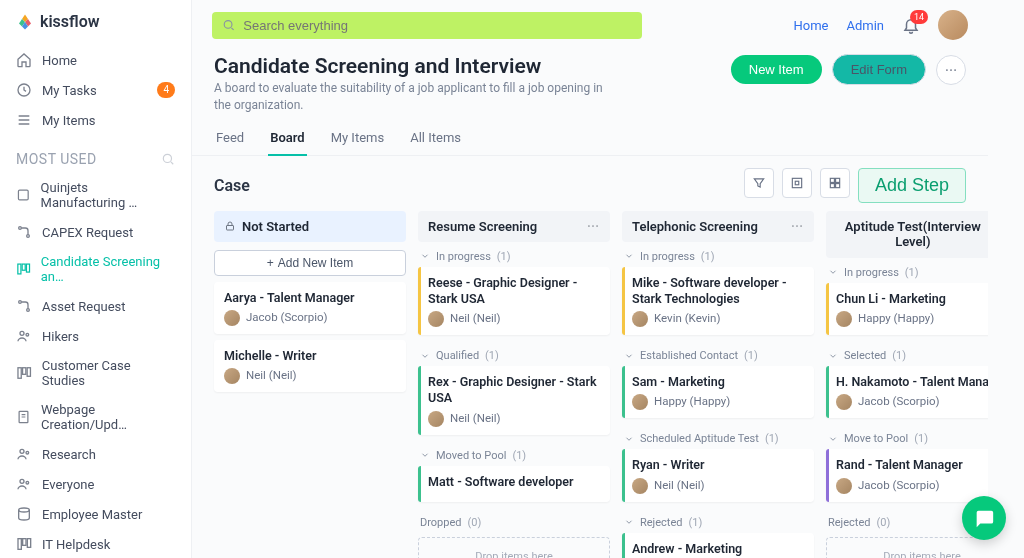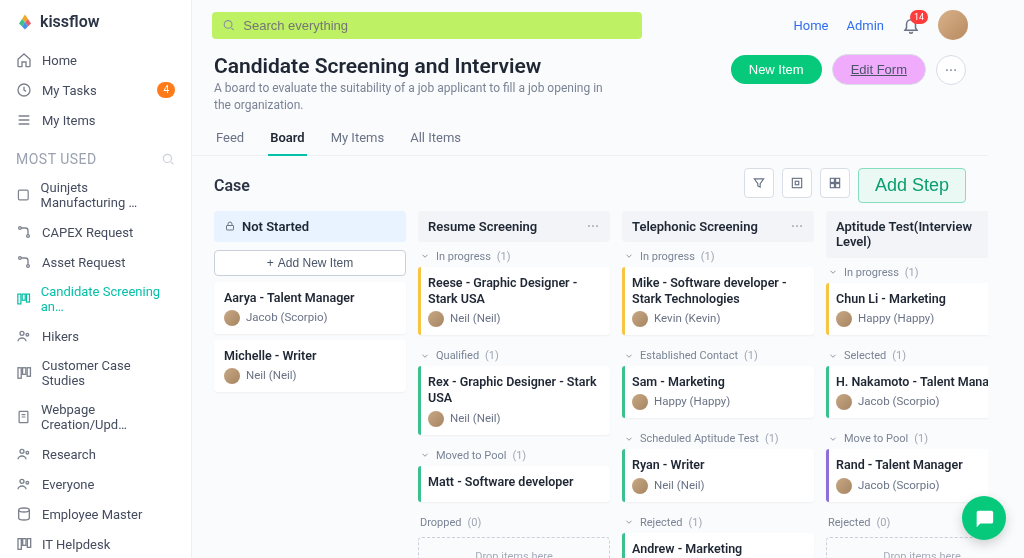--- a/index.html
+++ b/index.html
@@ -29,37 +29,37 @@
 .top-link { color: #2f6fed; font-size: 13px; text-decoration: none; }
 .bell-wrap { position: relative; }
 .bell-badge { position: absolute; top: -6px; right: -8px; background: #ff3b3b; color: #fff; font-size: 9px; border-radius: 8px; padding: 0 4px; height: 14px; line-height: 14px; }
 .avatar-lg { width: 30px; height: 30px; border-radius: 50%; background: linear-gradient(135deg,#d8b28a,#b88a5f); }
 
 .page-head { padding: 4px 22px 8px; display: flex; align-items: flex-start; gap: 16px; }
 .page-title h1 { font-size: 21px; font-weight: 600; color: #1f2734; margin-bottom: 2px; }
 .page-title p { font-size: 12px; color: #7a8496; max-width: 400px; line-height: 1.4; }
 .page-actions { margin-left: auto; display: flex; gap: 10px; align-items: center; }
 .btn-green { background: #06c97c; color: #fff; border: none; border-radius: 18px; padding: 7px 18px; font-size: 13px; cursor: pointer; }
-.btn-ghost { background: #f0abfc; color: #4a5568; border: 1px solid #d8dde6; border-radius: 18px; padding: 7px 18px; font-size: 13px; cursor: pointer; text-decoration: underline; }
+.btn-ghost { background: #14b8a6; color: #4a5568; border: 1px solid #d8dde6; border-radius: 18px; padding: 7px 18px; font-size: 13px; cursor: pointer; }
 .icon-btn { width: 30px; height: 30px; border: 1px solid #d8dde6; border-radius: 15px; background: #fff; display: flex; align-items: center; justify-content: center; cursor: pointer; color: #6a7386; }
 
 .tabs { display: flex; gap: 22px; padding: 0 22px; border-bottom: 1px solid #eef0f3; }
 .tab { padding: 8px 2px 10px; font-size: 13px; color: #6a7386; cursor: pointer; position: relative; }
 .tab.active { color: #1f2734; font-weight: 600; }
 .tab.active::after { content: ''; position: absolute; left: 0; right: 0; bottom: -1px; height: 2px; background: #06c0a8; }
 
 .board-bar { display: flex; align-items: center; padding: 12px 22px 8px; gap: 8px; }
 .board-bar h2 { font-size: 16px; font-weight: 600; }
 .board-tools { margin-left: auto; display: flex; gap: 8px; }
 .tool-btn { width: 30px; height: 30px; border: 1px solid #d8dde6; border-radius: 4px; background: #fff; display: flex; align-items: center; justify-content: center; cursor: pointer; color: #6a7386; }
 .btn-addstep { background: #eaf9f3; border: 1px solid #84dfc0; color: #0a9e6f; border-radius: 4px; padding: 6px 16px; font-size: 18px; cursor: pointer; }
 
 .columns { display: flex; gap: 12px; padding: 0 22px 12px; overflow-x: auto; flex: 1; align-items: flex-start; }
 .col { width: 192px; flex-shrink: 0; }
-.col-head { background: #f2f4f7; border-radius: 4px; padding: 8px 10px; display: flex; align-items: center; gap: 6px; font-weight: 600; font-size: 13px; color: #1f2734; }
+.col-head { background: #f2f4f7; border-radius: 4px; padding: 8px 10px; display: flex; align-items: center; gap: 6px; font-weight: 600; font-size: 13px; color: #1f2734; text-align: center; }
 .col.first .col-head { background: #e9f2ff; }
 .col-head .lock-ico { opacity: .6; }
 .col-head .more { margin-left: auto; opacity: .5; cursor: pointer; }
 .add-new { margin: 8px 0 6px; border: 1px solid #c9d0dc; border-radius: 4px; background: #fff; width: 100%; padding: 5px; font-size: 12px; color: #4a5568; cursor: pointer; display: flex; align-items: center; justify-content: center; gap: 4px; }
 .group-label { display: flex; align-items: center; gap: 6px; font-size: 11px; color: #7a8496; padding: 8px 2px 4px; cursor: pointer; }
 .group-label .count { opacity: .7; }
 .card { background: #fff; border-radius: 4px; padding: 8px 10px; margin-bottom: 6px; box-shadow: 0 1px 2px rgba(0,0,0,.05); position: relative; }
 .card.accent::before { content: ''; position: absolute; left: 0; top: 0; bottom: 0; width: 3px; border-radius: 4px 0 0 4px; }
 .card.yellow::before { background: #f5c543; }
 .card.green::before { background: #3cc18e; }
@@ -129,35 +129,35 @@
           <span>Quinjets Manufacturing …</span>
         </div>
       <div class="nav-item">
           <svg class="ico" viewBox="0 0 24 24" fill="none" stroke="currentColor" stroke-width="2">
             <circle cx="6" cy="6" r="2"></circle>
             <circle cx="18" cy="18" r="2"></circle>
             <path d="M8 6h6a4 4 0 014 4v6"></path>
           </svg>
           <span>CAPEX Request</span>
         </div>
-      <div class="nav-item">
-          <svg class="ico" viewBox="0 0 24 24" fill="none" stroke="currentColor" stroke-width="2">
-            <circle cx="6" cy="6" r="2"></circle>
-            <circle cx="18" cy="18" r="2"></circle>
-            <path d="M8 6h6a4 4 0 014 4v6"></path>
-          </svg>
-          <span>Asset Request</span>
-        </div>
       <div class="nav-item active">
           <svg class="ico" viewBox="0 0 24 24" fill="none" stroke="#06c0a8" stroke-width="2">
             <rect x="3" y="4" width="5" height="16"></rect>
             <rect x="10" y="4" width="5" height="10"></rect>
             <rect x="17" y="4" width="5" height="13"></rect>
           </svg>
           <span>Candidate Screening an…</span>
+        </div>
+      <div class="nav-item">
+          <svg class="ico" viewBox="0 0 24 24" fill="none" stroke="currentColor" stroke-width="2">
+            <circle cx="6" cy="6" r="2"></circle>
+            <circle cx="18" cy="18" r="2"></circle>
+            <path d="M8 6h6a4 4 0 014 4v6"></path>
+          </svg>
+          <span>Asset Request</span>
         </div>
       <div class="nav-item">
           <svg class="ico" viewBox="0 0 24 24" fill="none" stroke="currentColor" stroke-width="2">
             <circle cx="9" cy="8" r="3"></circle>
             <circle cx="17" cy="10" r="2"></circle>
             <path d="M3 20c0-3 3-5 6-5s6 2 6 5"></path>
           </svg>
           <span>Hikers</span>
         </div>
       <div class="nav-item">

